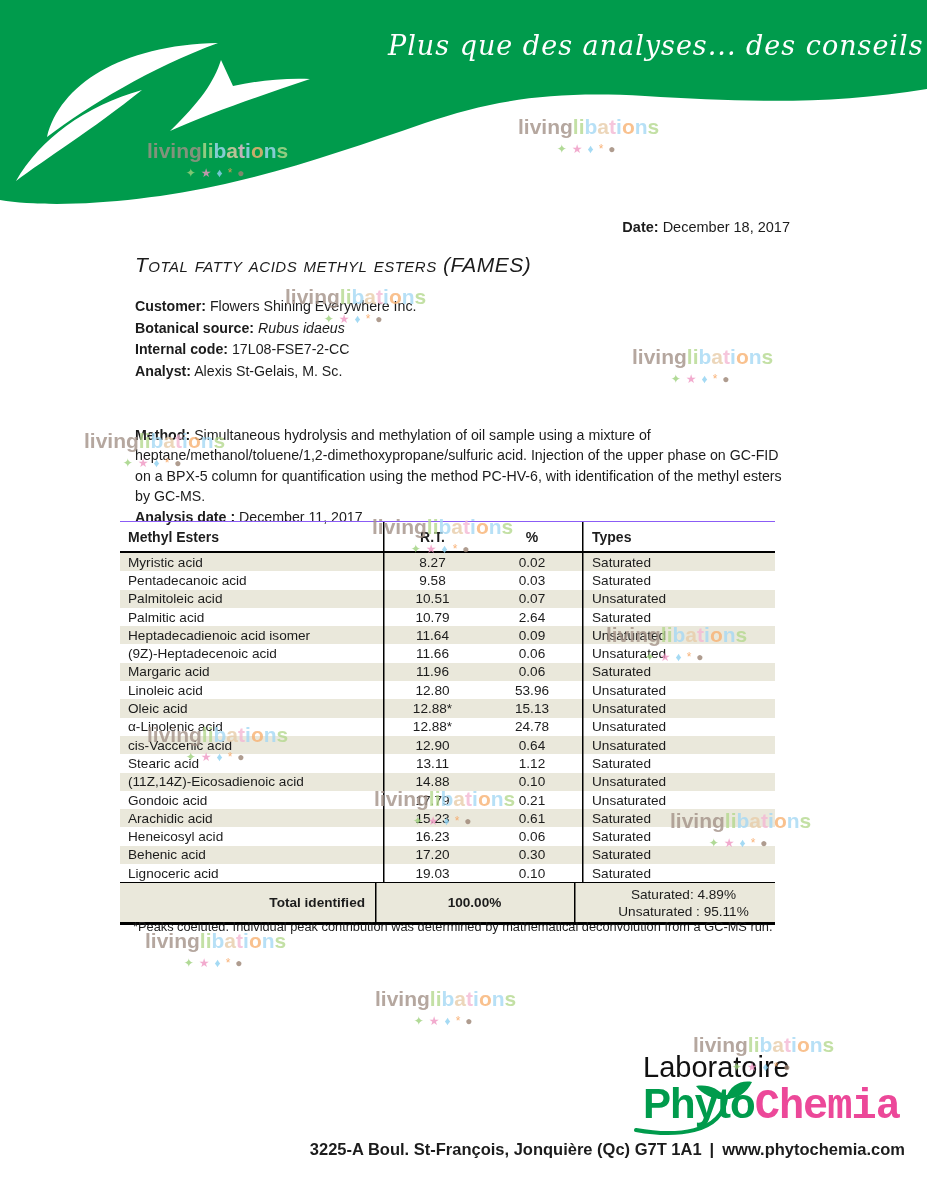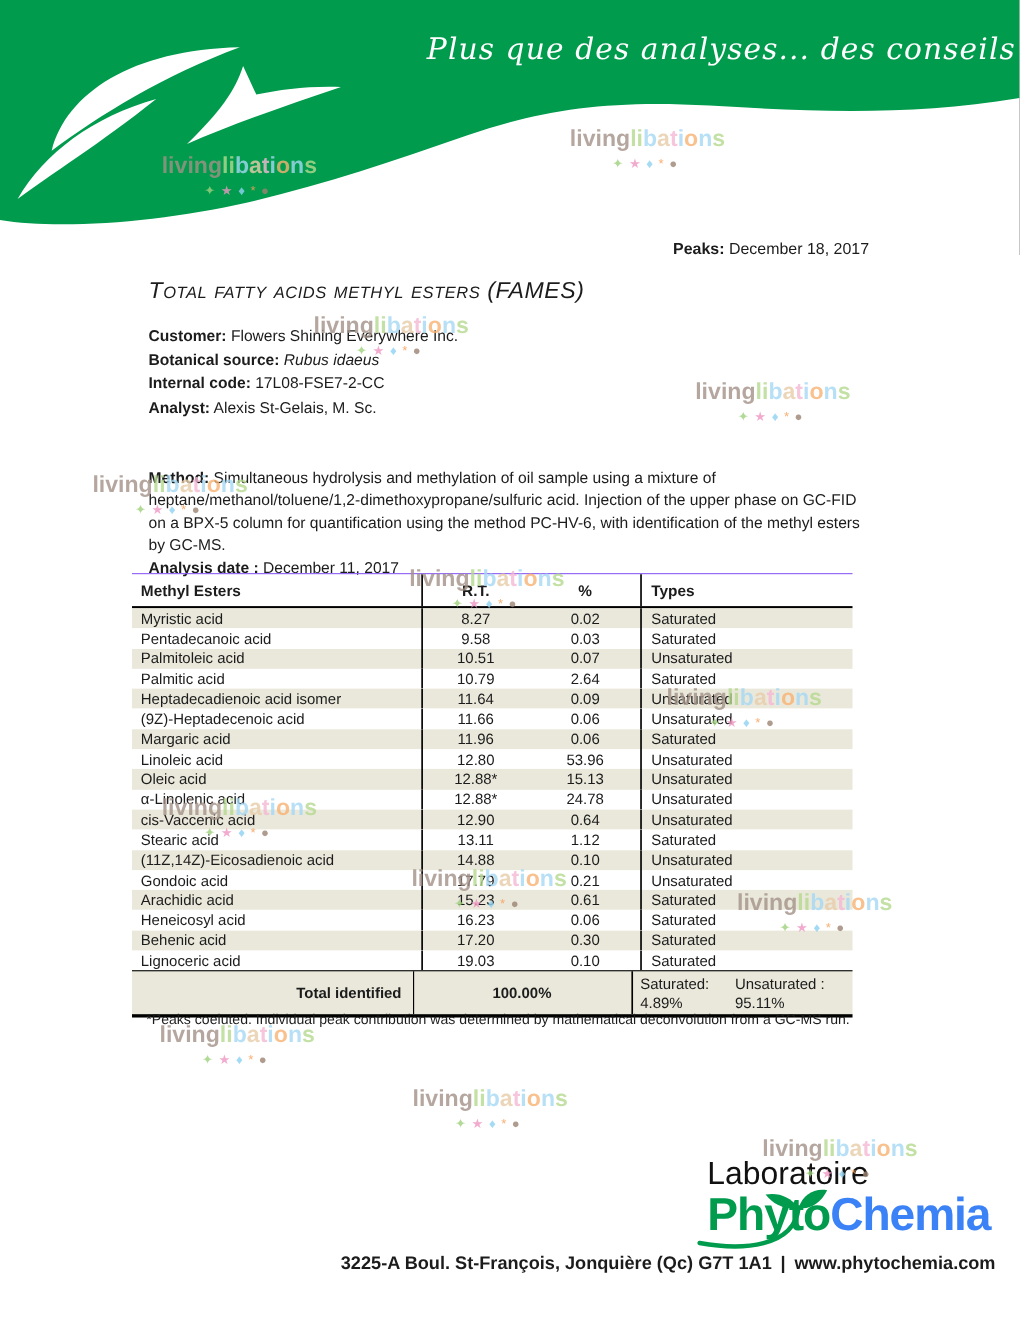--- a/index.html
+++ b/index.html
@@ -41,28 +41,28 @@
   .c1 { flex:0 0 255px; padding-left:8px; }
   .c2 { flex:0 0 99px; text-align:center; }
   .c3 { flex:0 0 100px; text-align:center; }
   .c4 { flex:1 1 auto; padding-left:10px; }
   .vline-l { box-shadow:inset 1.5px 0 0 #000; align-self:stretch; display:flex; align-items:center; }
   .c2.vline-l, .c4.vline-l { height:auto; }
   .trow .cell { overflow:visible; white-space:nowrap; }
   .total-row { display:flex; background:#eae8db; border-top:1.5px solid #000; border-bottom:3px solid #000; height:39px; }
   .total-label { flex:0 0 255px; padding-left:8px; display:flex; align-items:center; justify-content:flex-end; font-weight:bold; padding-right:10px; box-sizing:border-box; }
   .total-mid { flex:0 0 199px; display:flex; align-items:center; justify-content:center; font-weight:bold; }
-  .total-types { flex:1 1 auto; padding-left:8px; display:flex; flex-direction:row; justify-content:center; line-height:17px; }
+  .total-types { flex:1 1 auto; padding-left:18px; display:flex; flex-direction:column; justify-content:center; line-height:17px; }
   .footnote { left:133px; top:919px; width:662px; font-size:12.8px; }
   
   .brand { left:643px; top:1052px; }
   .brand-lab { font-size:29px; color:#111; letter-spacing:0px; line-height:30px; }
   .brand-name { font-size:42px; font-weight:bold; letter-spacing:-1px; line-height:44px; white-space:nowrap; }
   .g { color:#009b4c; }
-  .k { color:#3b82f6; }
+  .k { color:#ec4899;font-family:Liberation Mono, monospace; }
   .vine-svg { position:absolute; z-index:4; left:630px; top:1080px; }
   .address {
     left:185px; top:1140px; width:720px; text-align:right;
     font-size:16.5px; font-weight:bold; white-space:nowrap;
   }
   .address .sep { padding:0 8px; }
 </style>
 </head>
 <body>
 
@@ -70,21 +70,21 @@
 
   <svg class="header-svg" width="927" height="218" viewBox="0 0 927 218">
     <path d="M0,0 H927 V89 C830,105 745,102 645,96 C555,91 495,99 425,123 C355,147 295,168 225,184 C145,202 55,209 0,200 Z" fill="#009b4c"></path>
     <path d="M47,137 C60,85 120,45 218,43 C150,68 90,105 47,137 Z" fill="#ffffff"></path>
     <path d="M170,131 C200,102 214,82 221,60 L233,86 C256,81 281,78 310,79 C260,96 210,113 170,131 Z" fill="#ffffff"></path>
     <path d="M16,181 C40,139 85,106 142,90 C92,130 45,159 16,181 Z" fill="#ffffff"></path>
   </svg>
   <div class="tagline">Plus que des analyses... des conseils</div>
 
   <div class="doc date-line">
-    <span class="bold">Peaks:</span>
+    <span class="bold">Date:</span>
     <span>December 18, 2017</span>
   </div>
 
   <div class="doc doc-title">Total fatty acids methyl esters (FAMES)</div>
 
   <div class="doc info-block" id="info-block">
       <div class="line"><span class="bold">Customer:</span><span> Flowers Shining Everywhere Inc.</span></div>
       <div class="line"><span class="bold">Botanical source:</span><span class="italic"> Rubus idaeus</span></div>
       <div class="line"><span class="bold">Internal code:</span><span> 17L08-FSE7-2-CC</span></div>
       <div class="line"><span class="bold">Analyst:</span><span> Alexis St-Gelais, M. Sc.</span></div>

